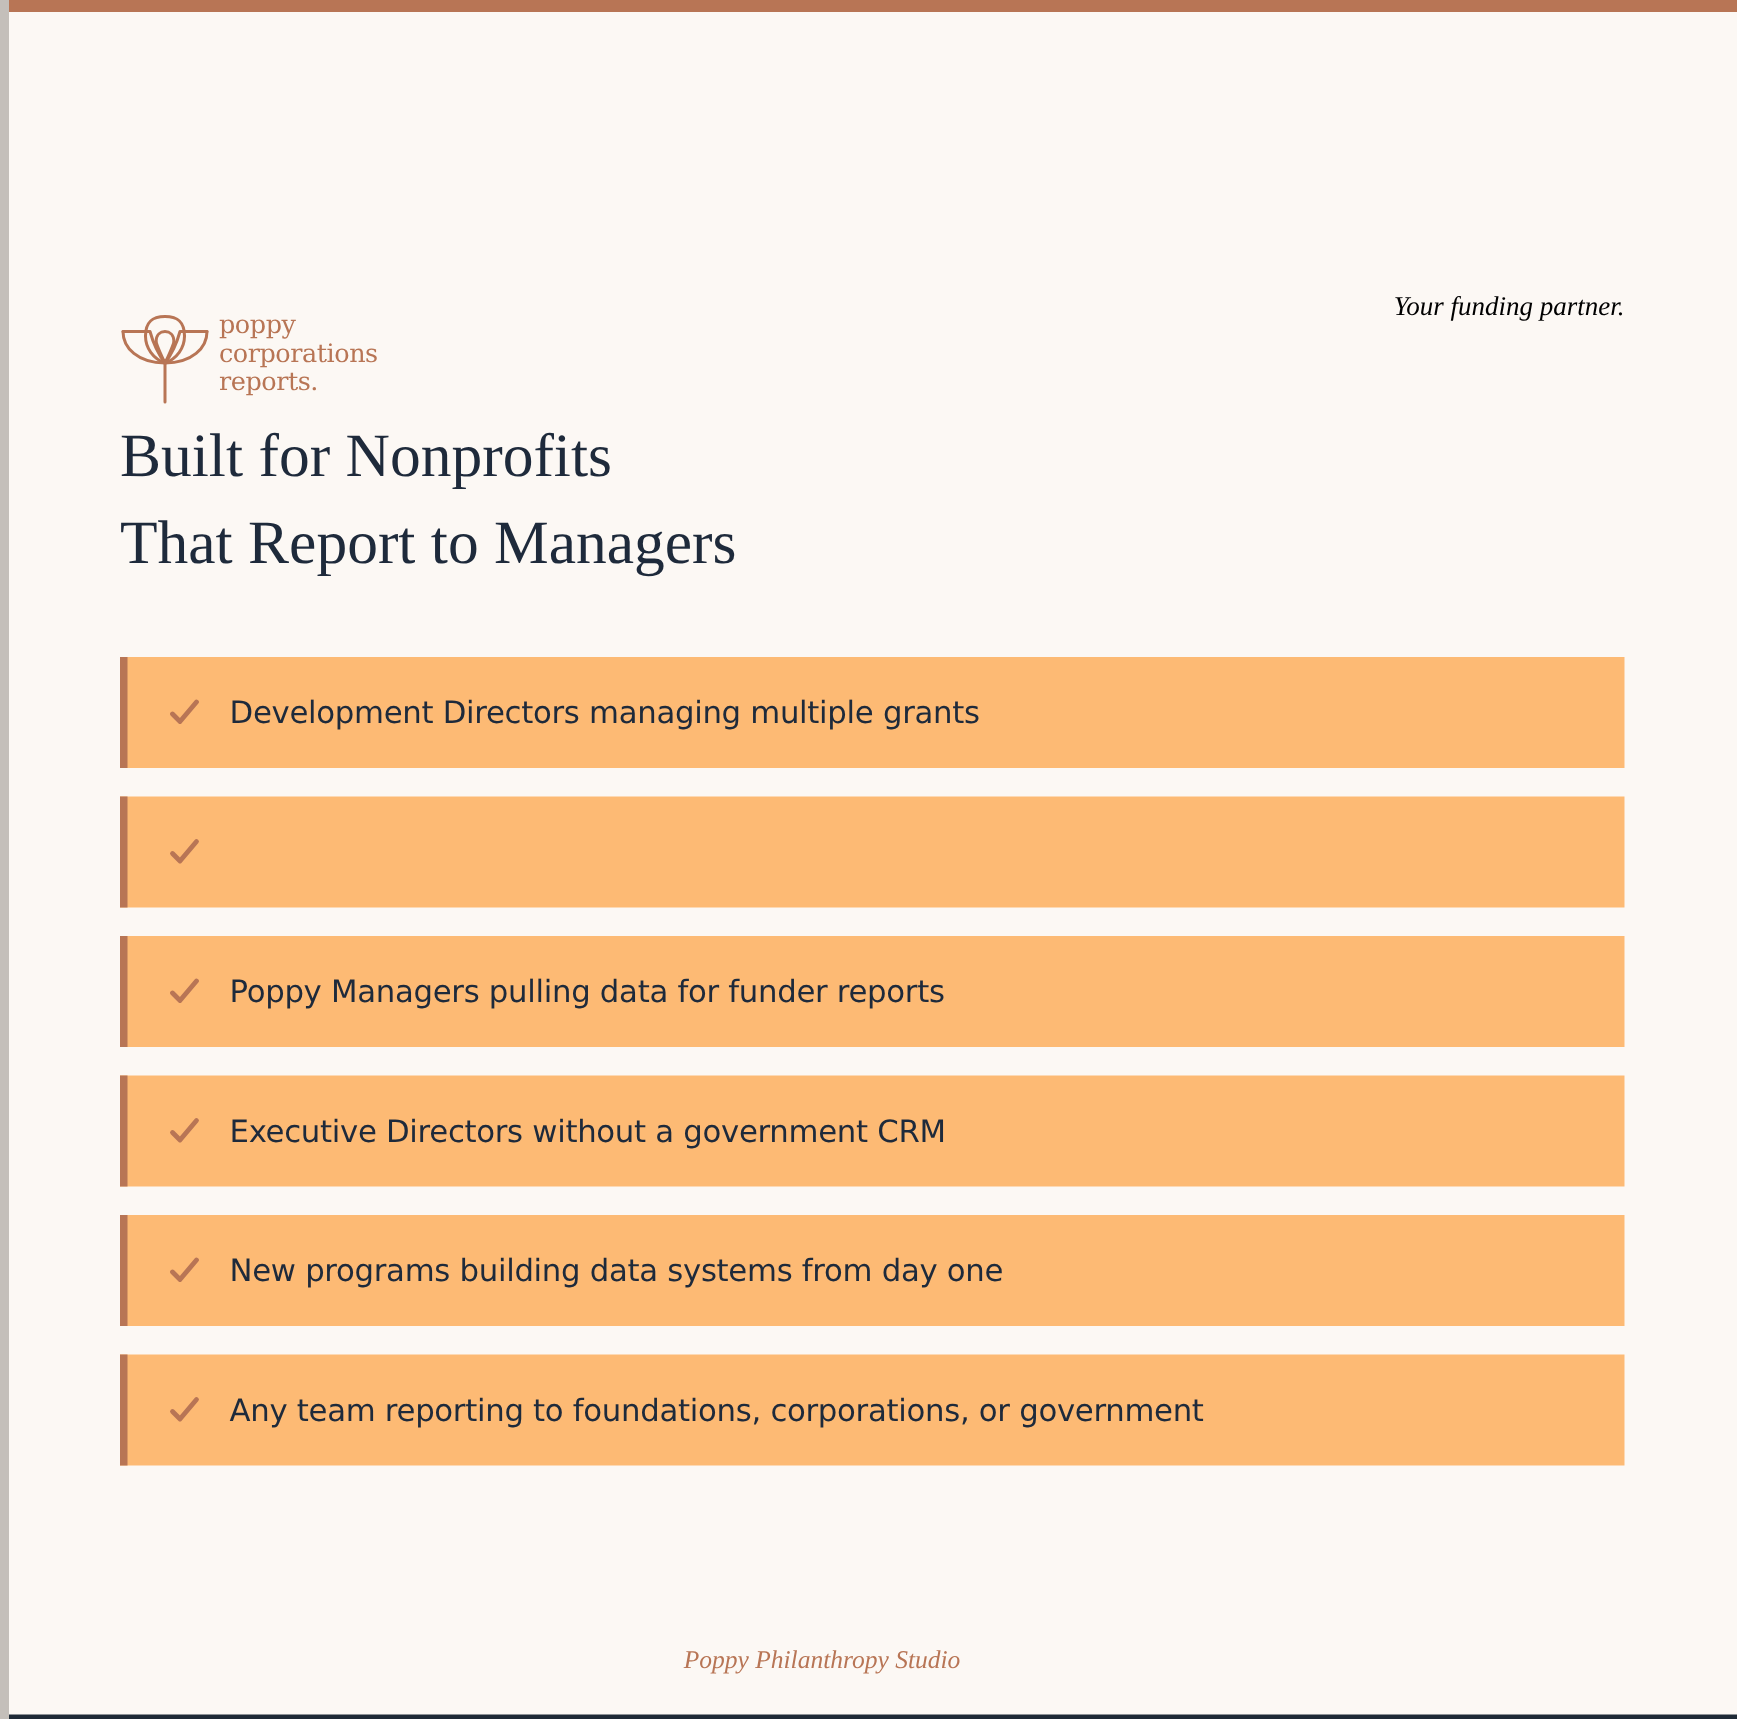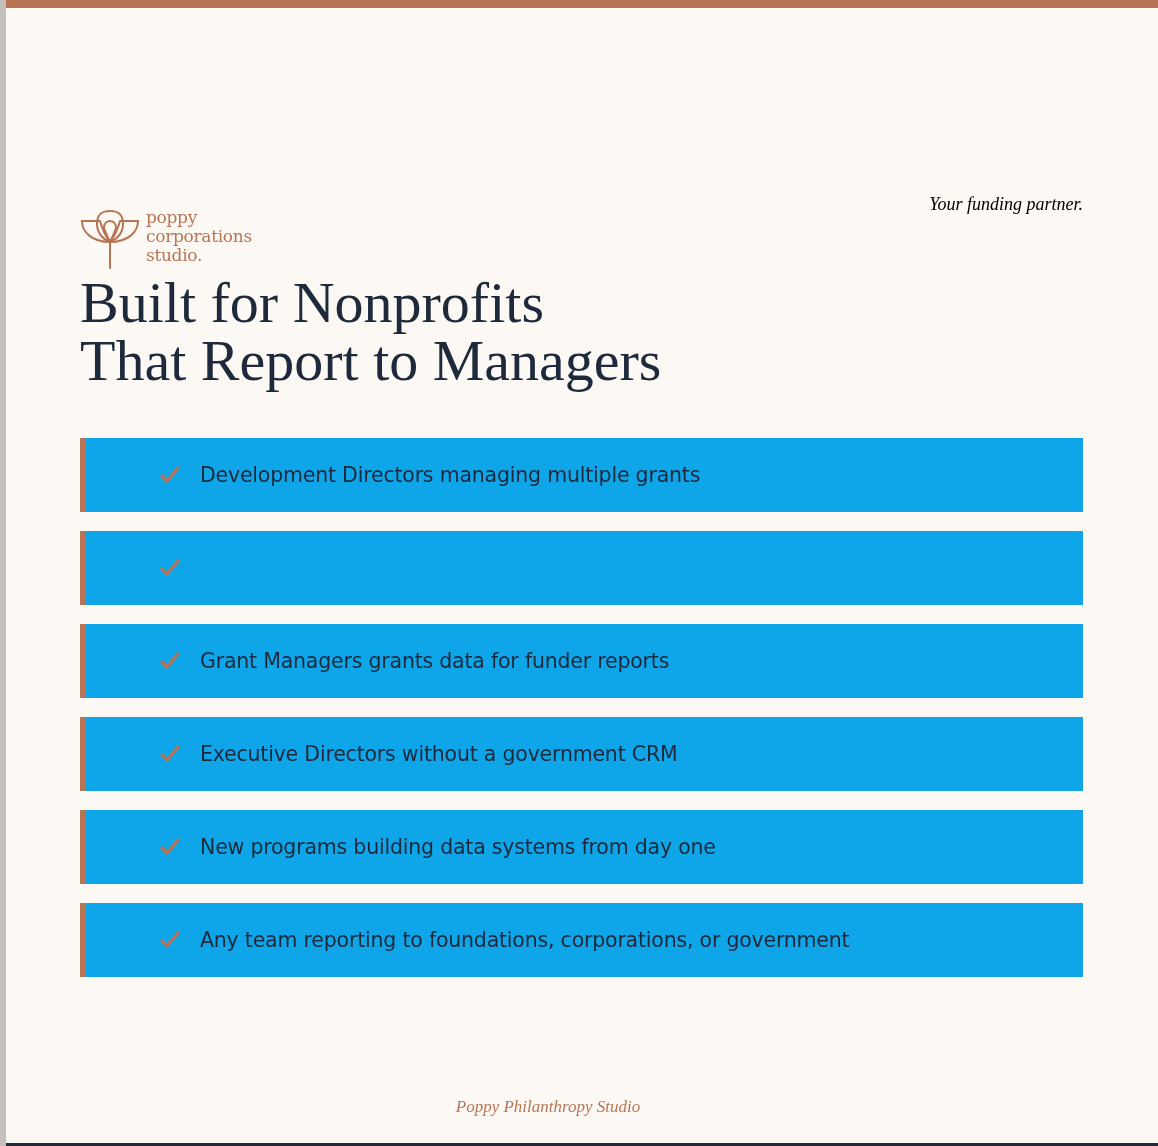--- a/index.html
+++ b/index.html
@@ -62,43 +62,42 @@
     font-size: 18px;
   }
   .heading {
     position: absolute;
     left: 80px;
     top: 274px;
     margin: 0;
     font-family: "Liberation Serif", serif;
     font-weight: normal;
     color: #1e2a3b;
-    font-size: 58px;
+    font-size: 41px;
     line-height: 58px;
   }
   .heading span { display: block; }
   .list {
     position: absolute;
     left: 80px;
     top: 438px;
     width: 1003px;
     margin: 0;
     padding: 0;
     list-style: none;
   }
   .list-item {
     position: relative;
     height: 74px;
     margin-bottom: 19px;
-    background: #0ea5e9;
+    background: #fdba74;
     border-left: 5px solid #b87555;
     box-sizing: border-box;
     display: flex;
     align-items: center;
-    padding-left: 47px;
   }
   .check {
     width: 22px;
     margin-left: 28px;
     color: #b87555;
     font-size: 21px;
     font-weight: bold;
     display: flex;
     align-items: center;
   }
@@ -141,21 +140,21 @@
 
     <path d="M24 20 C24 15, 27 13, 30 13 C33 13, 36 15, 36 20"></path>
     <path d="M24 20 C26 26, 28 30, 30 34"></path>
     <path d="M36 20 C34 26, 32 30, 30 34"></path>
 
     <line x1="30" y1="34" x2="30" y2="60"></line>
   </svg>
   <div class="logo-text">
     <div>poppy</div>
     <div>corporations</div>
-    <div>studio.</div>
+    <div>reports.</div>
   </div>
 </div>
 
 <div class="tagline">Your funding partner.</div>
 
 <h1 class="heading">
   <span>Built for Nonprofits</span>
   <span>That Report to Managers</span>
 </h1>
 
@@ -174,21 +173,21 @@
           <path d="M2 10 L7 15 L18 2" fill="none" stroke="#b87555" stroke-width="3.2" stroke-linecap="round" stroke-linejoin="round"></path>
         </svg>
     </span>
   </li>
   <li class="list-item">
     <span class="check">
       <svg width="20" height="18" viewBox="0 0 20 18">
           <path d="M2 10 L7 15 L18 2" fill="none" stroke="#b87555" stroke-width="3.2" stroke-linecap="round" stroke-linejoin="round"></path>
         </svg>
     </span>
-    <span class="item-text">Grant Managers grants data for funder reports</span>
+    <span class="item-text">Poppy Managers pulling data for funder reports</span>
   </li>
   <li class="list-item">
     <span class="check">
       <svg width="20" height="18" viewBox="0 0 20 18">
           <path d="M2 10 L7 15 L18 2" fill="none" stroke="#b87555" stroke-width="3.2" stroke-linecap="round" stroke-linejoin="round"></path>
         </svg>
     </span>
     <span class="item-text">Executive Directors without a government CRM</span>
   </li>
   <li class="list-item">

